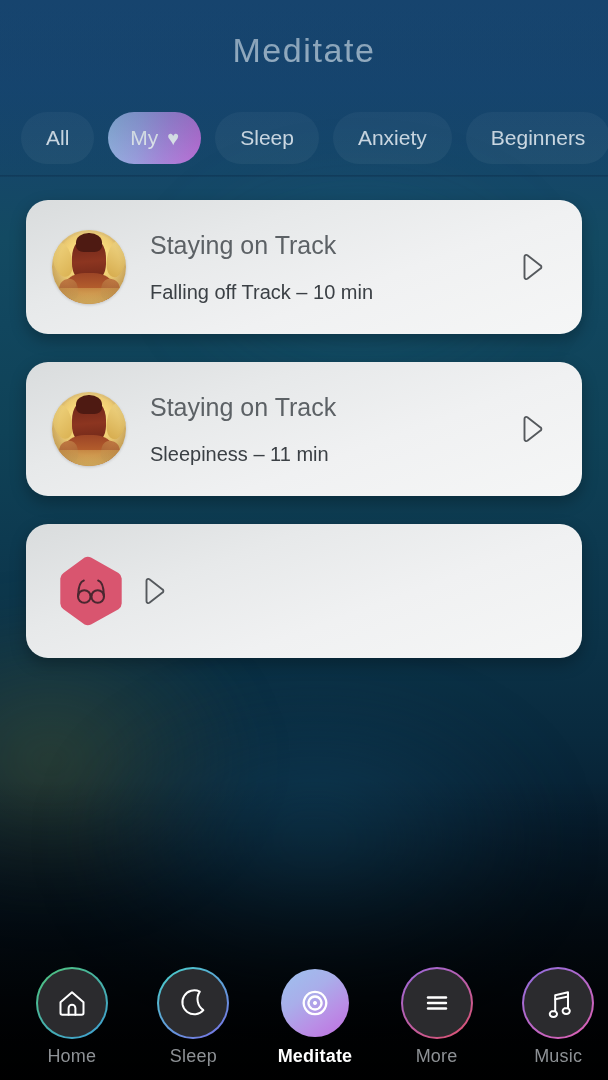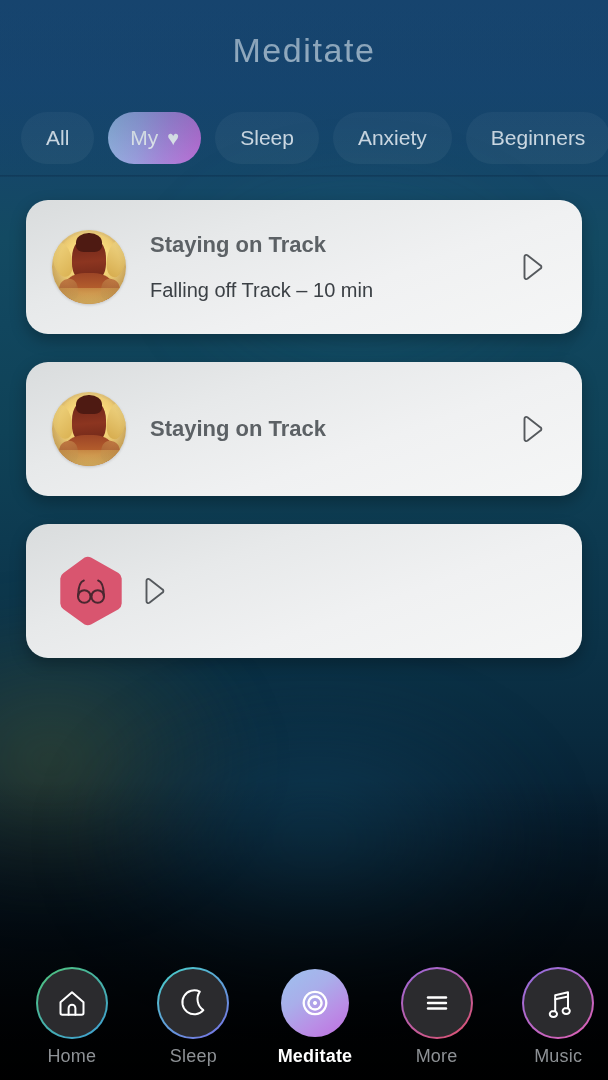--- a/index.html
+++ b/index.html
@@ -137,22 +137,22 @@
     overflow:hidden;
     position:relative;
     box-shadow:0 1px 3px rgba(0,0,0,0.18);
   }
   .card-text {
     flex:1 1 auto;
     margin-left:24px;
     min-width:0;
   }
   .card-title {
-    font-size:22px;
-    font-weight:700;
+    font-size:25px;
+    font-weight:400;
     color:#5c6165;
     line-height:1.16;
     white-space:nowrap;
     overflow:hidden;
   }
   .card-sub {
     margin-top:21px;
     font-size:20px;
     color:#3b4045;
     line-height:1.15;
@@ -356,20 +356,21 @@
             <div class="hair2"></div>
             <div class="body"></div>
             <div class="armL"></div>
             <div class="armR"></div>
             <div class="ground"></div>
             <div class="shade"></div>
           </div>
         </div>
         <div class="card-text">
           <div class="card-title">Staying on Track</div>
+          <div class="card-sub">Sleepiness – 11 min</div>
         </div>
         <div class="play-btn">
           <svg width="34" height="34" viewBox="0 0 34 34">
             <path d="M10.5 6.8 a1.9 1.9 0 0 1 2.9 -1.6 l13.1 10.2 a1.9 1.9 0 0 1 0 3.2 L13.4 28.8 a1.9 1.9 0 0 1 -2.9 -1.6 z" fill="none" stroke="#55595d" stroke-width="1.9" stroke-linecap="round" stroke-linejoin="round"></path>
           </svg>
         </div>
       </div>
       <div class="card">
         <div class="hex-wrap">
           <svg width="78" height="78" viewBox="0 0 78 78">

